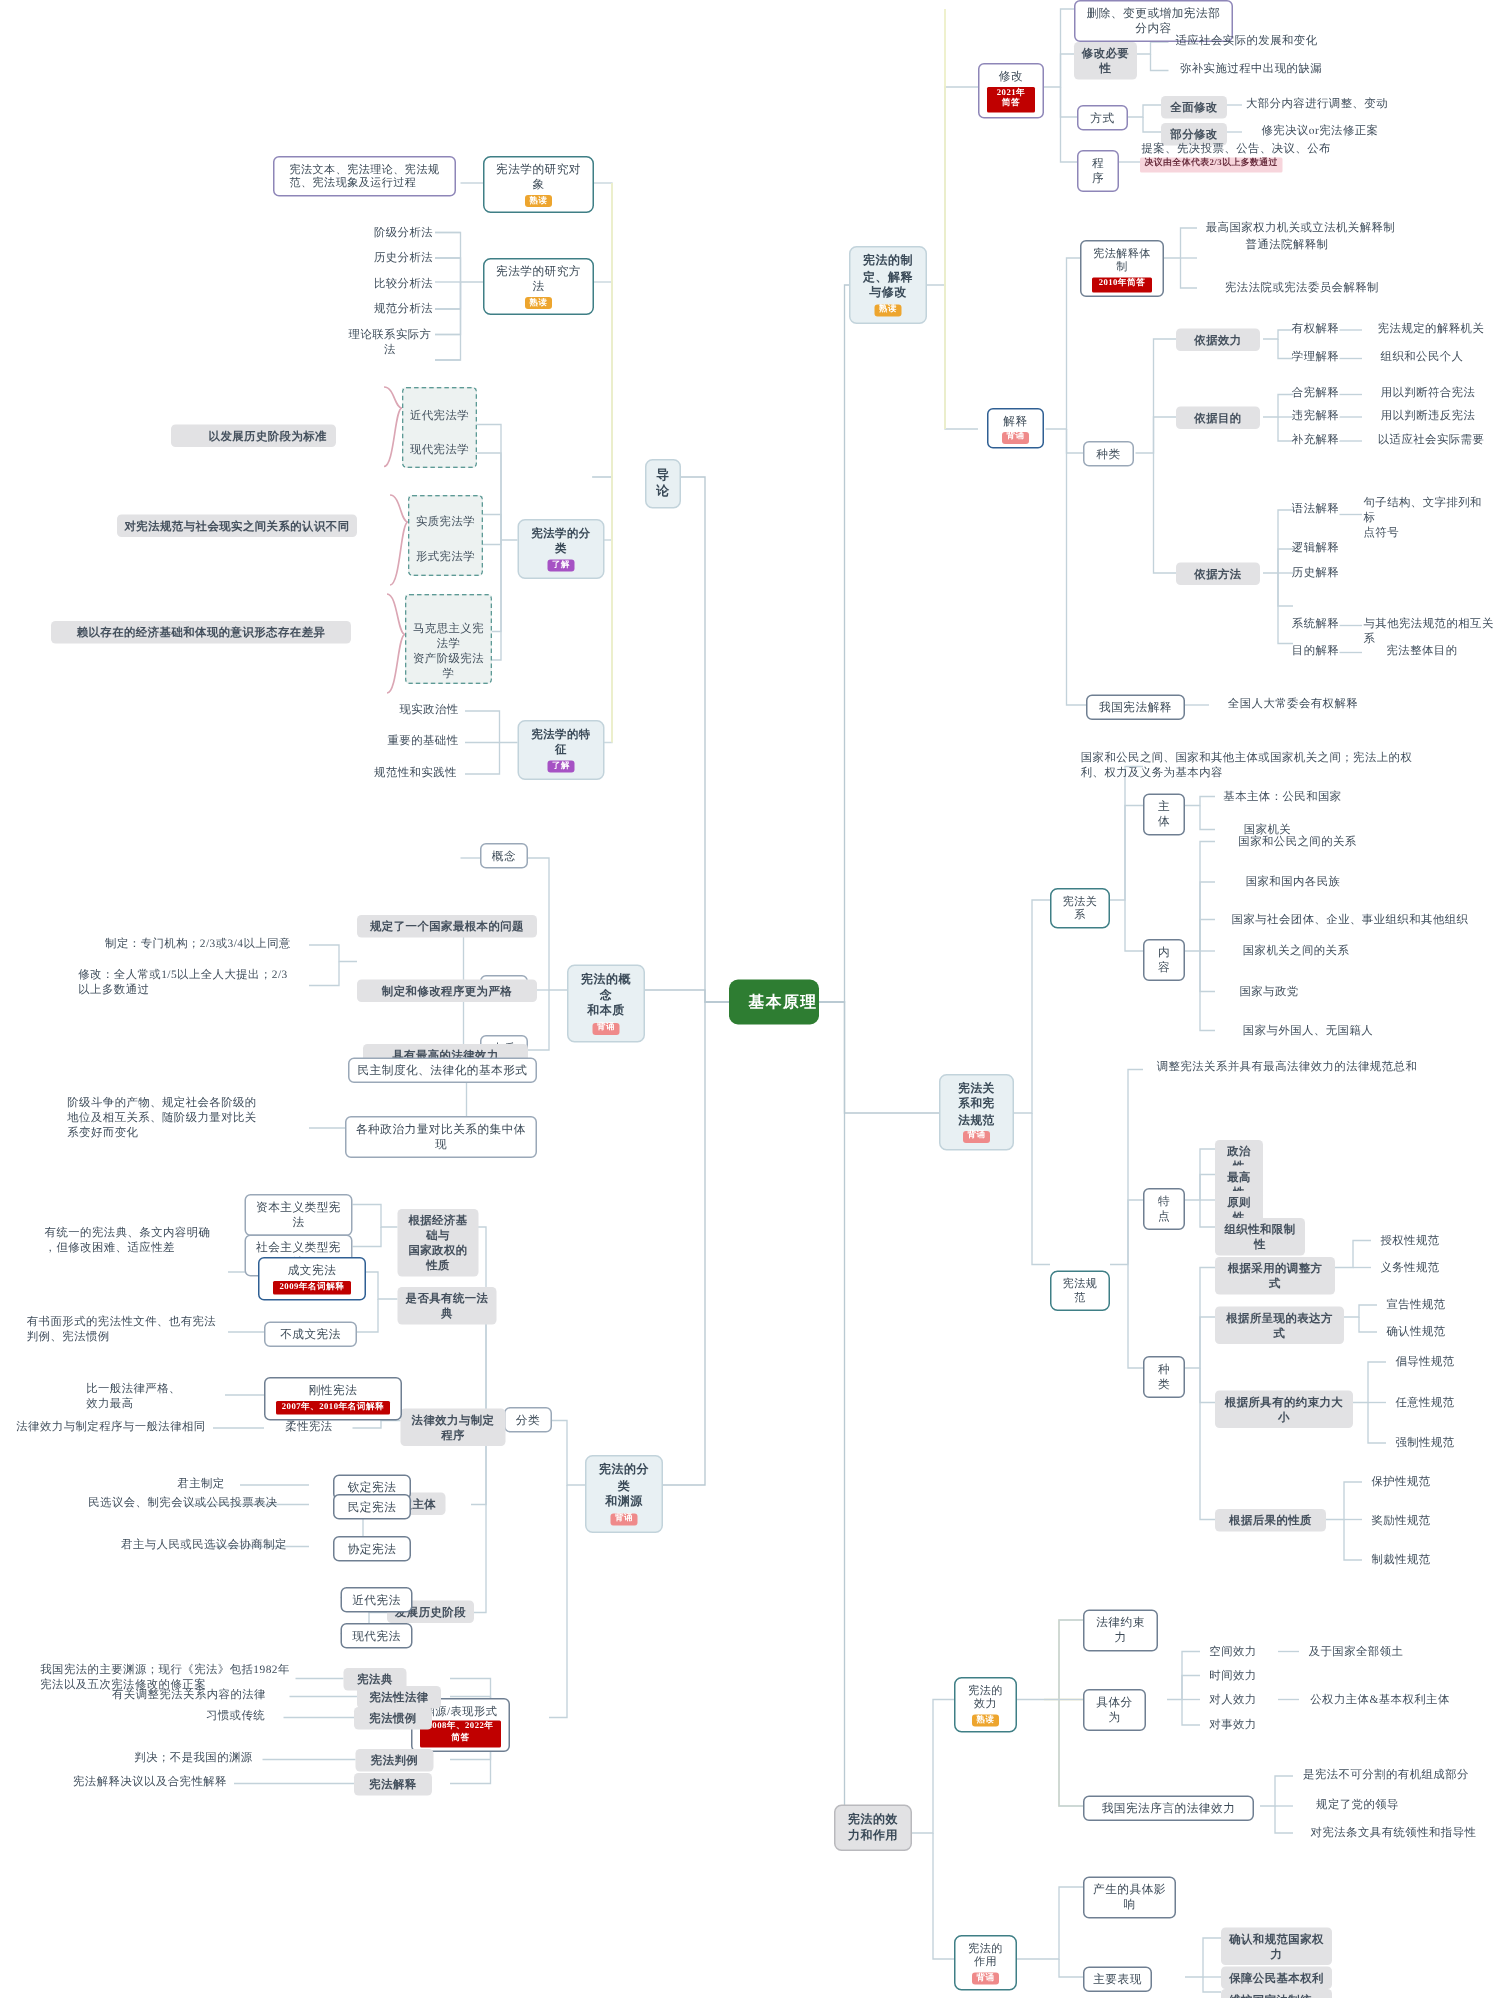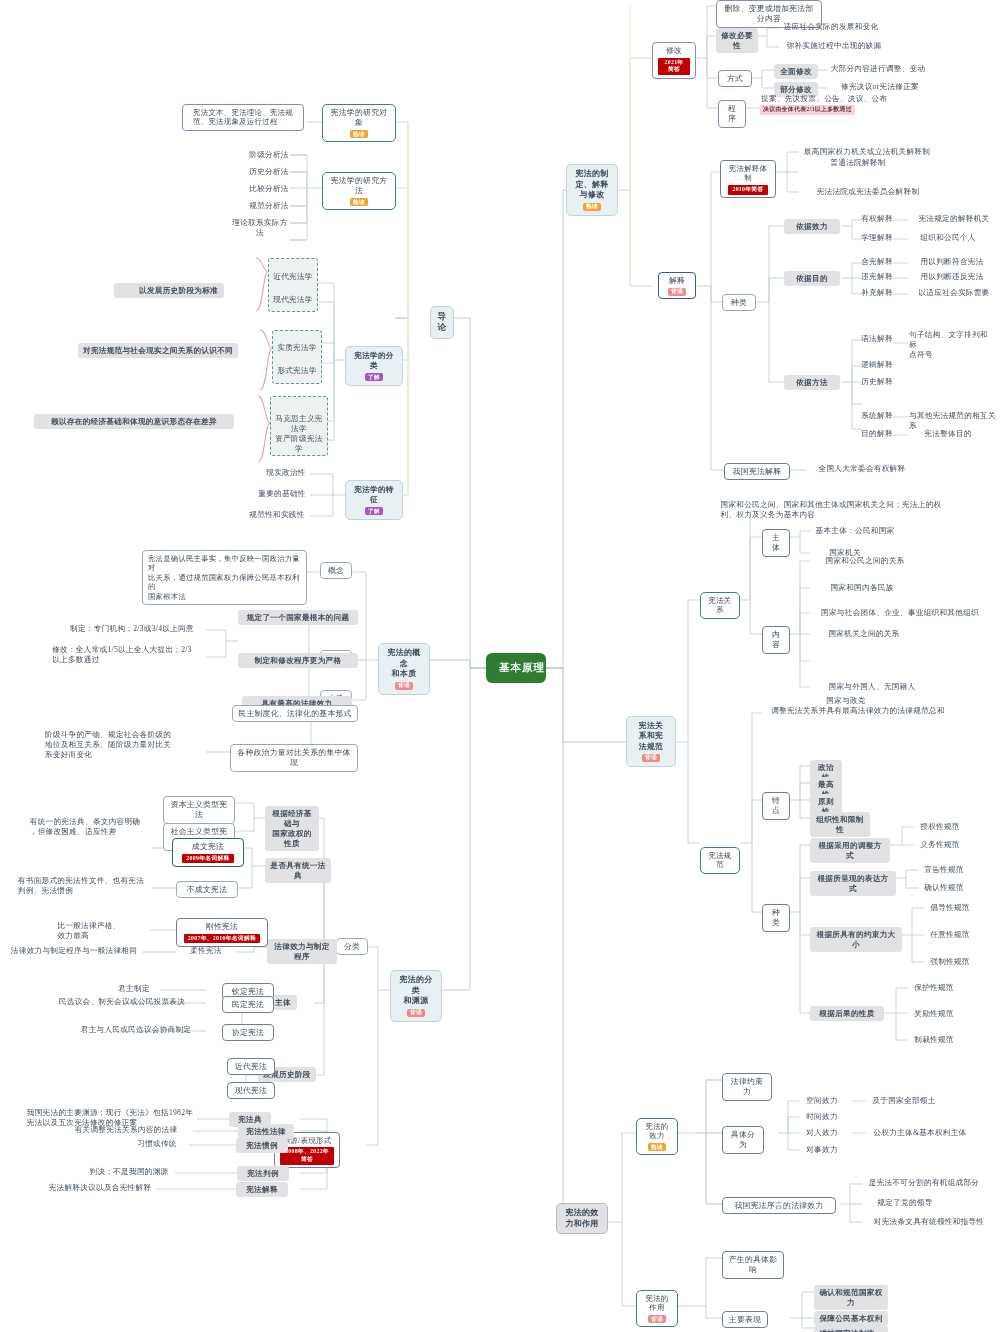--- a/index.html
+++ b/index.html
@@ -470,25 +470,20 @@
 
 <div class="node card plainbg" style="left:378px; top:643px; width:52px;">
   <span style="font-size:8px;">宪法的概念
 和本质</span>
   <span class="badge pink">背诵</span>
 </div>
 <div class="node box" style="left:320px; top:562px; width:32px;"><span>概念</span></div>
 <div class="node box" style="left:320px; top:650px; width:32px;"><span>特征</span></div>
 <div class="node box" style="left:320px; top:690px; width:32px;"><span>本质</span></div>
 
-<div class="node box" style="left:142px; top:550px; width:165px; text-align:left;">
-  <span style="font-size:7.3px;">宪法是确认民主事实，集中反映一国政治力量对
-比关系，通过规范国家权力保障公民基本权利的
-国家根本法</span>
-</div>
 
 <div class="node pill" style="left:238px; top:610px; width:120px;"><span>规定了一个国家最根本的问题</span></div>
 <div class="node pill" style="left:238px; top:653px; width:120px;"><span>制定和修改程序更为严格</span></div>
 <div class="node pill" style="left:242px; top:696px; width:110px;"><span>具有最高的法律效力</span></div>
 <div class="node leaf" style="left:58px; top:624px; width:148px; text-align:left;"><span>制定：专门机构；2/3或3/4以上同意</span></div>
 <div class="node leaf" style="left:38px; top:645px; width:168px; text-align:left;"><span>修改：全人常或1/5以上全人大提出；2/3
 以上多数通过</span></div>
 
 <div class="node box" style="left:232px; top:705px; width:126px;"><span>民主制度化、法律化的基本形式</span></div>
 <div class="node box" style="left:230px; top:744px; width:128px;"><span>各种政治力量对比关系的集中体现</span></div>
@@ -642,21 +637,21 @@
 利、权力及义务为基本内容</span></div>
 <div class="node box thick" style="left:762px; top:529px; width:28px;"><span>主体</span></div>
 <div class="node leaf" style="left:810px; top:526px; width:90px; text-align:left;"><span>基本主体：公民和国家</span></div>
 <div class="node leaf" style="left:810px; top:548px; width:70px; text-align:left;"><span>国家机关</span></div>
 
 <div class="node box thick" style="left:762px; top:626px; width:28px;"><span>内容</span></div>
 <div class="node leaf" style="left:810px; top:556px; width:110px; text-align:left;"><span>国家和公民之间的关系</span></div>
 <div class="node leaf" style="left:810px; top:583px; width:104px; text-align:left;"><span>国家和国内各民族</span></div>
 <div class="node leaf" style="left:810px; top:608px; width:180px; text-align:left;"><span>国家与社会团体、企业、事业组织和其他组织</span></div>
 <div class="node leaf" style="left:810px; top:629px; width:108px; text-align:left;"><span>国家机关之间的关系</span></div>
-<div class="node leaf" style="left:810px; top:656px; width:72px; text-align:left;margin-top:40px;"><span>国家与政党</span></div>
+<div class="node leaf" style="left:810px; top:656px; width:72px; text-align:left;"><span>国家与政党</span></div>
 <div class="node leaf" style="left:810px; top:682px; width:124px; text-align:left;"><span>国家与外国人、无国籍人</span></div>
 
 <div class="node box teal" style="left:700px; top:835px; width:40px;margin-top:12px;"><span style="font-size:7.4px;">宪法规范</span></div>
 <div class="node leaf" style="left:762px; top:706px; width:192px; text-align:left;"><span>调整宪法关系并具有最高法律效力的法律规范总和</span></div>
 <div class="node box thick" style="left:762px; top:792px; width:28px;"><span>特点</span></div>
 <div class="node pill" style="left:810px; top:760px; width:32px;"><span>政治性</span></div>
 <div class="node pill" style="left:810px; top:777px; width:32px;"><span>最高性</span></div>
 <div class="node pill" style="left:810px; top:794px; width:32px;"><span>原则性</span></div>
 <div class="node pill" style="left:810px; top:812px; width:60px;"><span>组织性和限制性</span></div>
 

